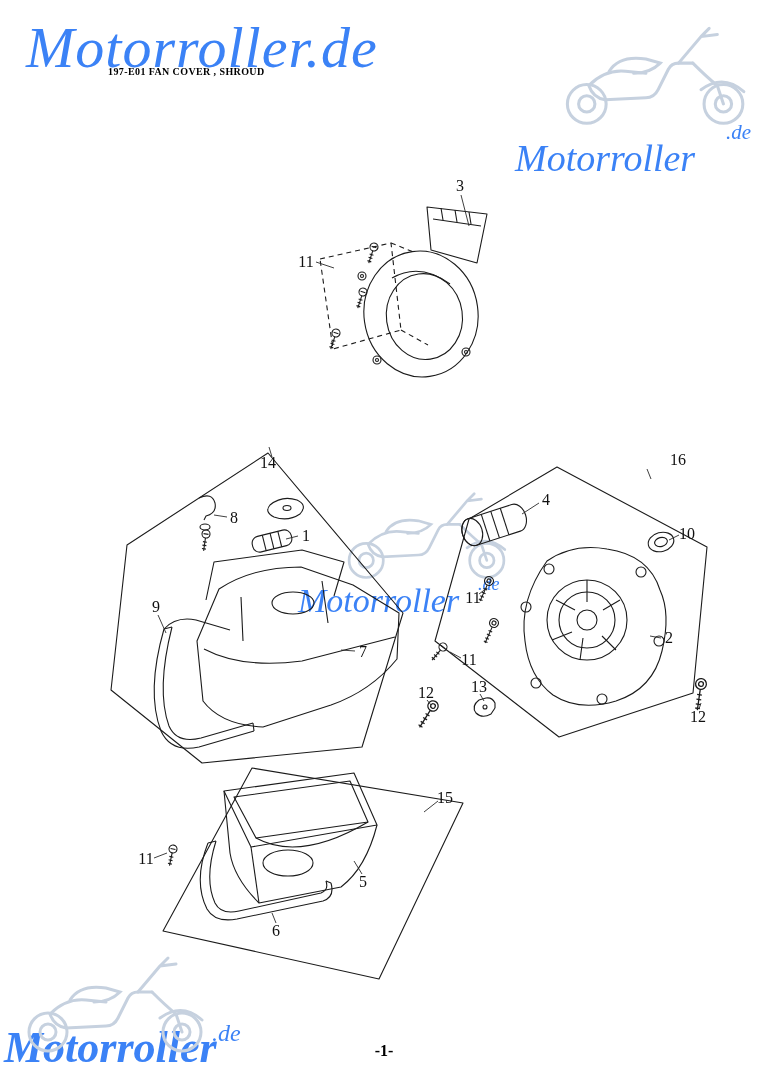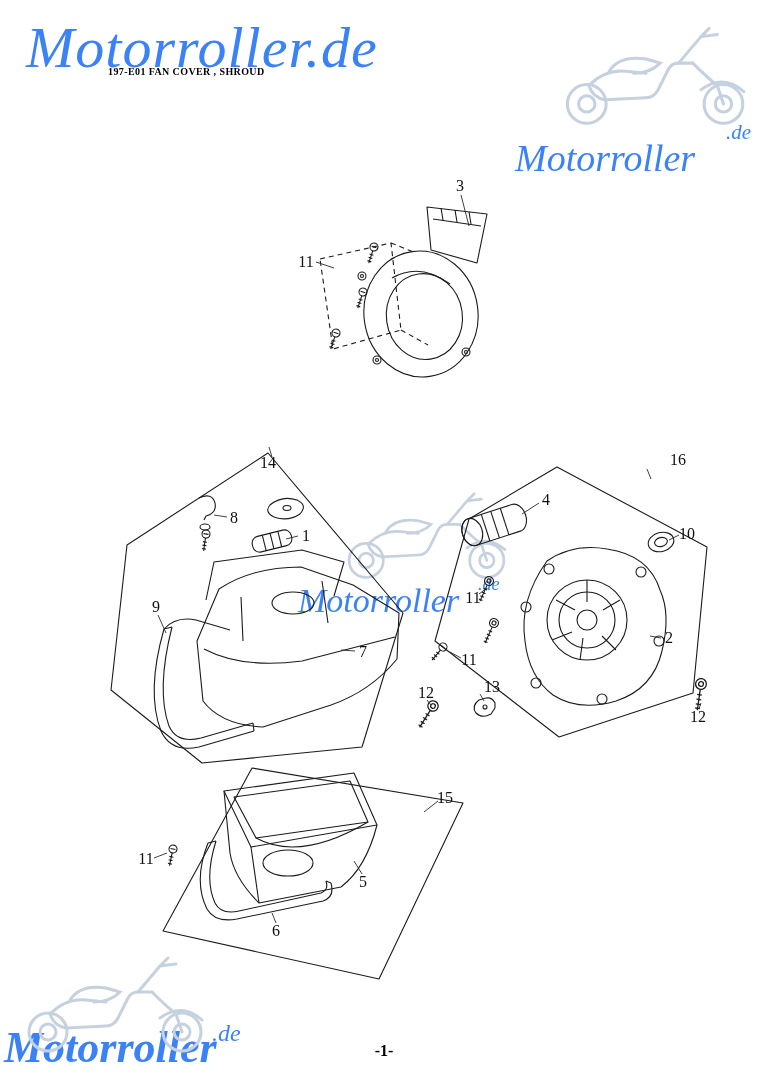--- a/index.html
+++ b/index.html
@@ -250,21 +250,21 @@
     <span class="part-label" style="left: 306px; top: 536px;">1</span>
     <span class="part-label" style="left: 156px; top: 607px;">9</span>
     <span class="part-label" style="left: 363px; top: 652px;">7</span>
     <span class="part-label" style="left: 546px; top: 500px;">4</span>
     <span class="part-label" style="left: 678px; top: 460px;">16</span>
     <span class="part-label" style="left: 687px; top: 534px; text-align: right;">10</span>
     <span class="part-label" style="left: 473px; top: 598px;">11</span>
     <span class="part-label" style="left: 669px; top: 638px;">2</span>
     <span class="part-label" style="left: 469px; top: 660px;">11</span>
     <span class="part-label" style="left: 426px; top: 693px;">12</span>
-    <span class="part-label" style="left: 492px; top: 687px;">13</span>
+    <span class="part-label" style="left: 479px; top: 687px;">13</span>
     <span class="part-label" style="left: 698px; top: 717px;">12</span>
     <span class="part-label" style="left: 445px; top: 798px;">15</span>
     <span class="part-label" style="left: 146px; top: 859px;">11</span>
     <span class="part-label" style="left: 363px; top: 882px;">5</span>
     <span class="part-label" style="left: 276px; top: 931px;">6</span>
   </div>
 
 <div class="title">197-E01 FAN COVER , SHROUD</div>
 <div class="page-number">-1-</div>
 

